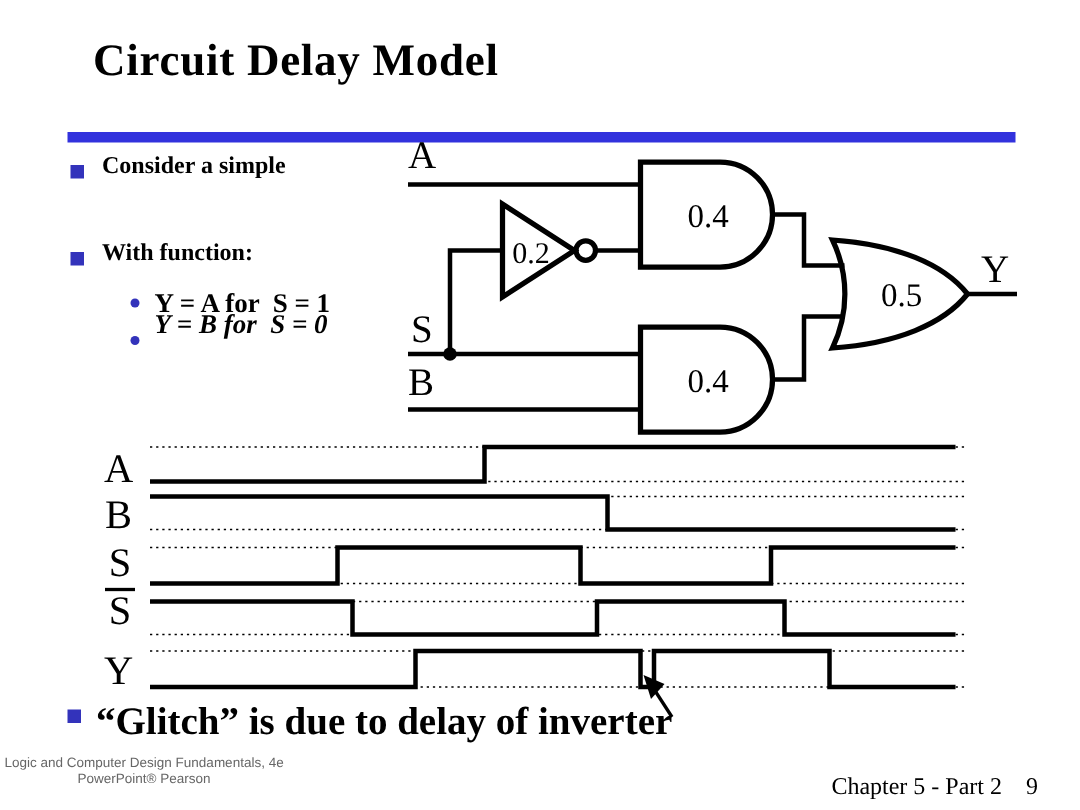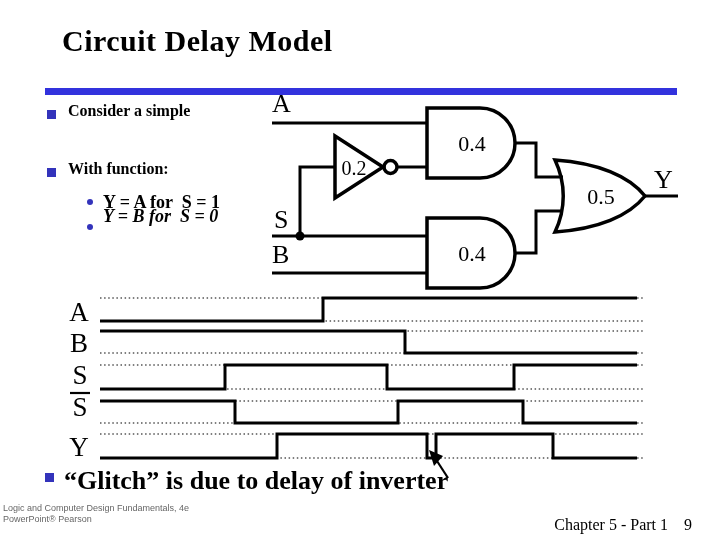--- a/index.html
+++ b/index.html
@@ -26,21 +26,21 @@
   .overlay{position:absolute;left:0;top:0;}
   .cw{fill:none;stroke:#000;stroke-width:3;}
   .gate{fill:none;stroke:#000;stroke-width:3.5;}
   .wave{fill:none;stroke:#000;stroke-width:3;}
   .guide{stroke:#000;stroke-width:1.1;stroke-dasharray:1.5 2.6;fill:none;}
   .clabel{font:26px "Liberation Serif",serif;fill:#000;}
   .glabel{font:22px "Liberation Serif",serif;fill:#000;text-anchor:middle;}
   .tlabel{font:27px "Liberation Serif",serif;fill:#000;text-anchor:middle;}
   .thin{stroke:#000;stroke-width:2.2;}
   .footleft{left:3px;top:503px;font-family:"Liberation Sans",sans-serif;font-size:9px;
-            line-height:10.5px;color:#666;}
+            line-height:10.5px;color:#666;text-align:center;}
   .footright{right:52px;top:516px;font-size:16px;color:#000;}
   .pagenum{right:28px;top:516px;font-size:16px;color:#000;}
 </style>
 </head>
 <body>
 
 <div class="slide">
 
   <div class="abs title">Circuit Delay Model</div>
   <div class="abs rule" style="background: rgb(50, 50, 221);"></div>
@@ -131,16 +131,16 @@
         <line class="thin" x1="437" y1="461" x2="448" y2="478"></line>
         <polygon points="429,450 443,456 434,466" fill="#000"></polygon>
       </g>
     </g>
   </svg>
 
   <div class="abs footleft">
     <div>Logic and Computer Design Fundamentals, 4e</div>
     <div>PowerPoint® Pearson</div>
   </div>
-  <div class="abs footright">Chapter 5 - Part 1</div>
+  <div class="abs footright">Chapter 5 - Part 2</div>
   <div class="abs pagenum">9</div>
 
 </div>
 
 </body></html>

